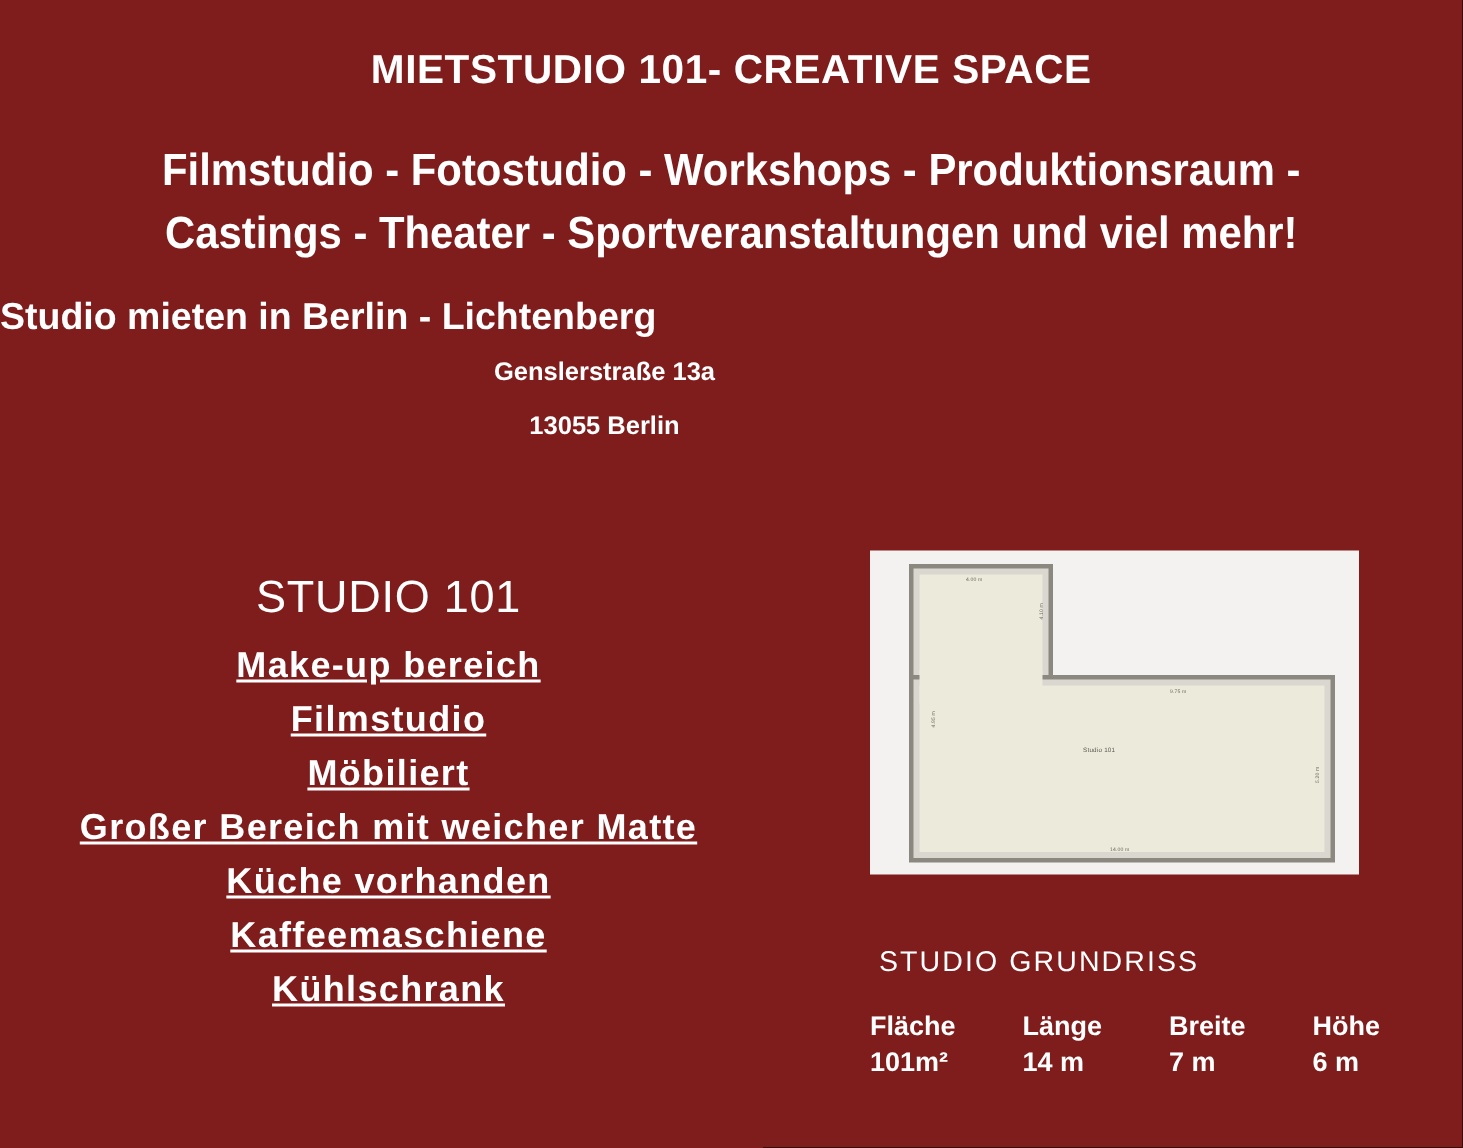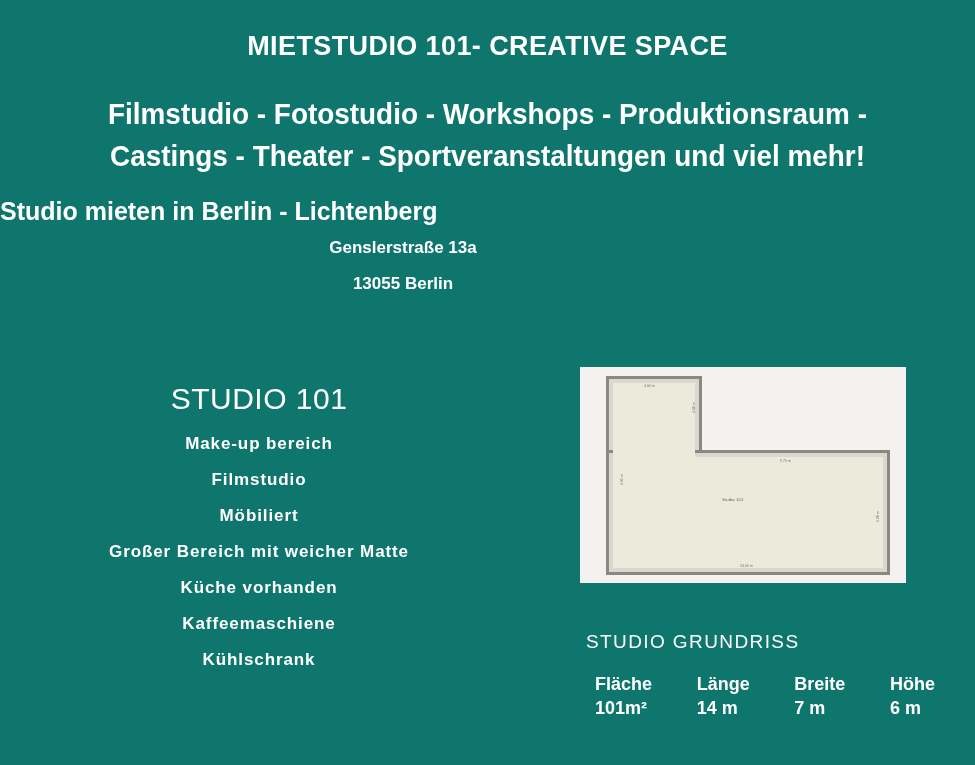--- a/index.html
+++ b/index.html
@@ -11,21 +11,21 @@
     width: 975px;
     height: 765px;
     overflow: hidden;
     font-family: "Liberation Sans", sans-serif;
     color: #ffffff;
     position: relative;
   }
   .poster {
     position: absolute;
     inset: 0;
-    background: #0f766e;
+    background: #7f1d1d;
   }
 
   
   .header {
     position: absolute;
     left: 0;
     top: 0;
     width: 975px;
     text-align: center;
   }
@@ -91,25 +91,26 @@
   }
   .features-title {
     font-size: 30px;
     font-weight: 300;
     letter-spacing: 0.5px;
     line-height: 36px;
     margin-bottom: 9px;
     white-space: nowrap;
   }
   .feature-item {
-    font-size: 17px;
+    font-size: 24px;
     font-weight: 600;
     letter-spacing: 0.9px;
     line-height: 36px;
     white-space: nowrap;
+    text-decoration: underline;
   }
 
   
   .plan-panel {
     position: absolute;
     left: 580px;
     top: 367px;
     width: 326px;
     height: 216px;
     background: #f3f2f0;
@@ -173,21 +174,20 @@
     line-height: 24px;
     white-space: nowrap;
   }
   .spec-table {
     position: absolute;
     left: 580px;
     top: 673px;
     width: 340px;
     display: flex;
     justify-content: space-between;
-    margin-left: 15px;
   }
   .spec-col {
     text-align: left;
     white-space: nowrap;
   }
   .spec-label {
     font-size: 18px;
     font-weight: 600;
     line-height: 23px;
   }

